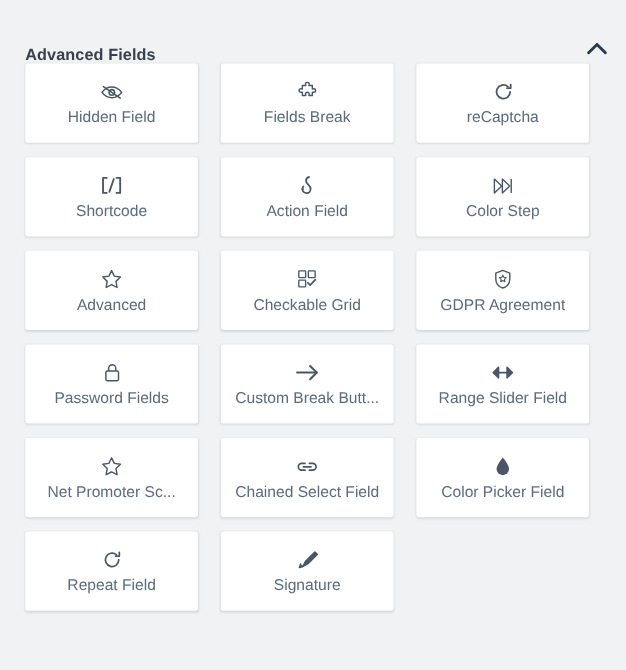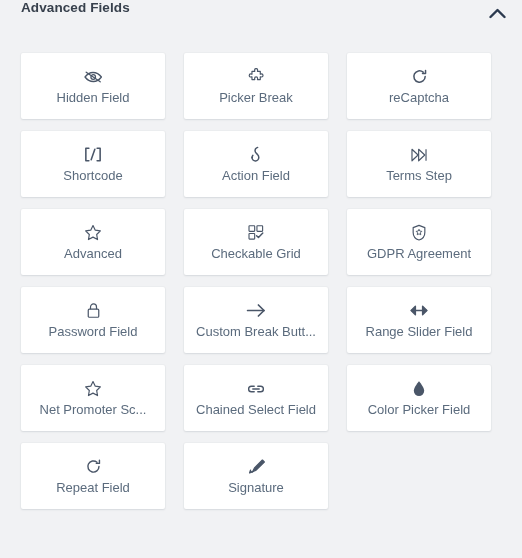--- a/index.html
+++ b/index.html
@@ -20,21 +20,21 @@
     background: #f1f2f4;
     box-sizing: border-box;
     display: flex;
     flex-direction: column;
   }
 
   .panel-header {
     height: 53px;
     flex: 0 0 53px;
     display: flex;
-    align-items: flex-start;
+    align-items: flex-end;
     justify-content: space-between;
     padding: 0 12px 0 21px;
     box-sizing: border-box;
   }
 
   .panel-title {
     font-size: 13.5px;
     font-weight: bold;
     color: #37404c;
     letter-spacing: 0.1px;
@@ -122,21 +122,21 @@
           </svg>
         </span>
         <span class="field-label">Hidden Field</span>
       </div>
       <div class="field-card">
         <span class="field-icon">
           <svg width="17" height="17" viewBox="0 0 18 18" fill="none" stroke="currentColor" stroke-width="1.25" stroke-linejoin="round">
             <path d="M7 2.2a1.6 1.6 0 013.2 0c0 .5-.2.9-.2 1.3h3v3c.4 0 .8-.2 1.3-.2a1.6 1.6 0 010 3.2c-.5 0-.9-.2-1.3-.2v3h-3c0-.4.2-.8.2-1.3a1.6 1.6 0 00-3.2 0c0 .5.2.9.2 1.3h-3v-3c-.4 0-.8.2-1.3.2a1.6 1.6 0 010-3.2c.5 0 .9.2 1.3.2v-3h3c0-.4-.2-.8-.2-1.3z"></path>
           </svg>
         </span>
-        <span class="field-label">Picker Break</span>
+        <span class="field-label">Fields Break</span>
       </div>
       <div class="field-card">
         <span class="field-icon">
           <svg width="17" height="17" viewBox="0 0 18 18" fill="none" stroke="currentColor" stroke-width="1.6" stroke-linecap="round">
             <path d="M15 9a6 6 0 11-2.1-4.6"></path>
             <path d="M15.4 2.6v3.2h-3.2" stroke-linejoin="round"></path>
           </svg>
         </span>
         <span class="field-label">reCaptcha</span>
       </div>
@@ -160,21 +160,21 @@
         <span class="field-label">Action Field</span>
       </div>
       <div class="field-card">
         <span class="field-icon">
           <svg width="18" height="16" viewBox="0 0 20 16" fill="none" stroke="currentColor" stroke-width="1.3" stroke-linejoin="round">
             <path d="M2.2 1.6L9 8l-6.8 6.4V1.6z"></path>
             <path d="M9.6 1.6L16.4 8l-6.8 6.4V1.6z"></path>
             <path d="M17.8 1.6v12.8"></path>
           </svg>
         </span>
-        <span class="field-label">Terms Step</span>
+        <span class="field-label">Color Step</span>
       </div>
       <div class="field-card">
         <span class="field-icon">
           <svg width="18" height="17" viewBox="0 0 19 18" fill="none" stroke="currentColor" stroke-width="1.25" stroke-linejoin="round">
             <path d="M9.5 1.6l2.4 4.9 5.4.8-3.9 3.8.9 5.4-4.8-2.6-4.8 2.6.9-5.4L1.7 7.3l5.4-.8z"></path>
           </svg>
         </span>
         <span class="field-label">Advanced</span>
       </div>
       <div class="field-card">
@@ -197,21 +197,21 @@
         </span>
         <span class="field-label">GDPR Agreement</span>
       </div>
       <div class="field-card">
         <span class="field-icon">
           <svg width="15" height="17" viewBox="0 0 16 18" fill="none" stroke="currentColor" stroke-width="1.3" stroke-linejoin="round">
             <rect x="2.4" y="7.6" width="11.2" height="8.6" rx="1.2"></rect>
             <path d="M4.8 7.6V5.2a3.2 3.2 0 016.4 0v2.4"></path>
           </svg>
         </span>
-        <span class="field-label">Password Field</span>
+        <span class="field-label">Password Fields</span>
       </div>
       <div class="field-card">
         <span class="field-icon">
           <svg width="20" height="15" viewBox="0 0 20 15" fill="none" stroke="currentColor" stroke-width="1.7" stroke-linecap="round" stroke-linejoin="round">
             <path d="M1.6 7.5h16.4"></path>
             <path d="M12.4 2L18 7.5 12.4 13"></path>
           </svg>
         </span>
         <span class="field-label">Custom Break Butt...</span>
       </div>

